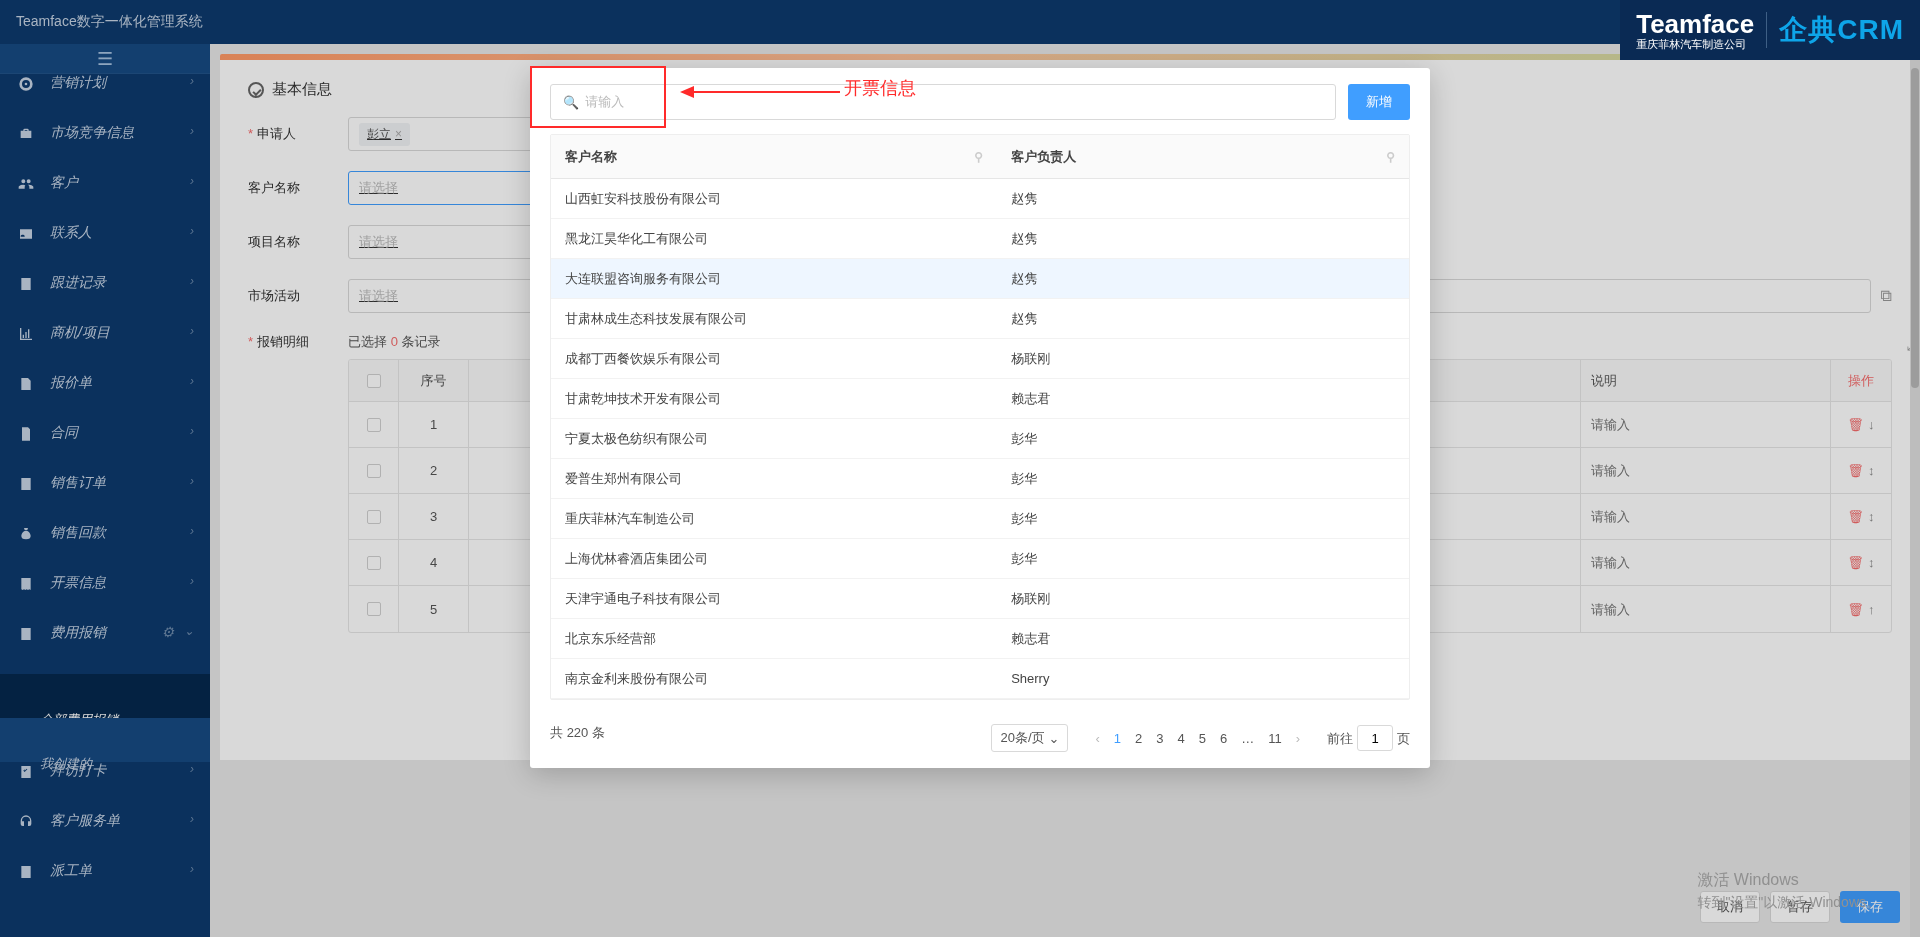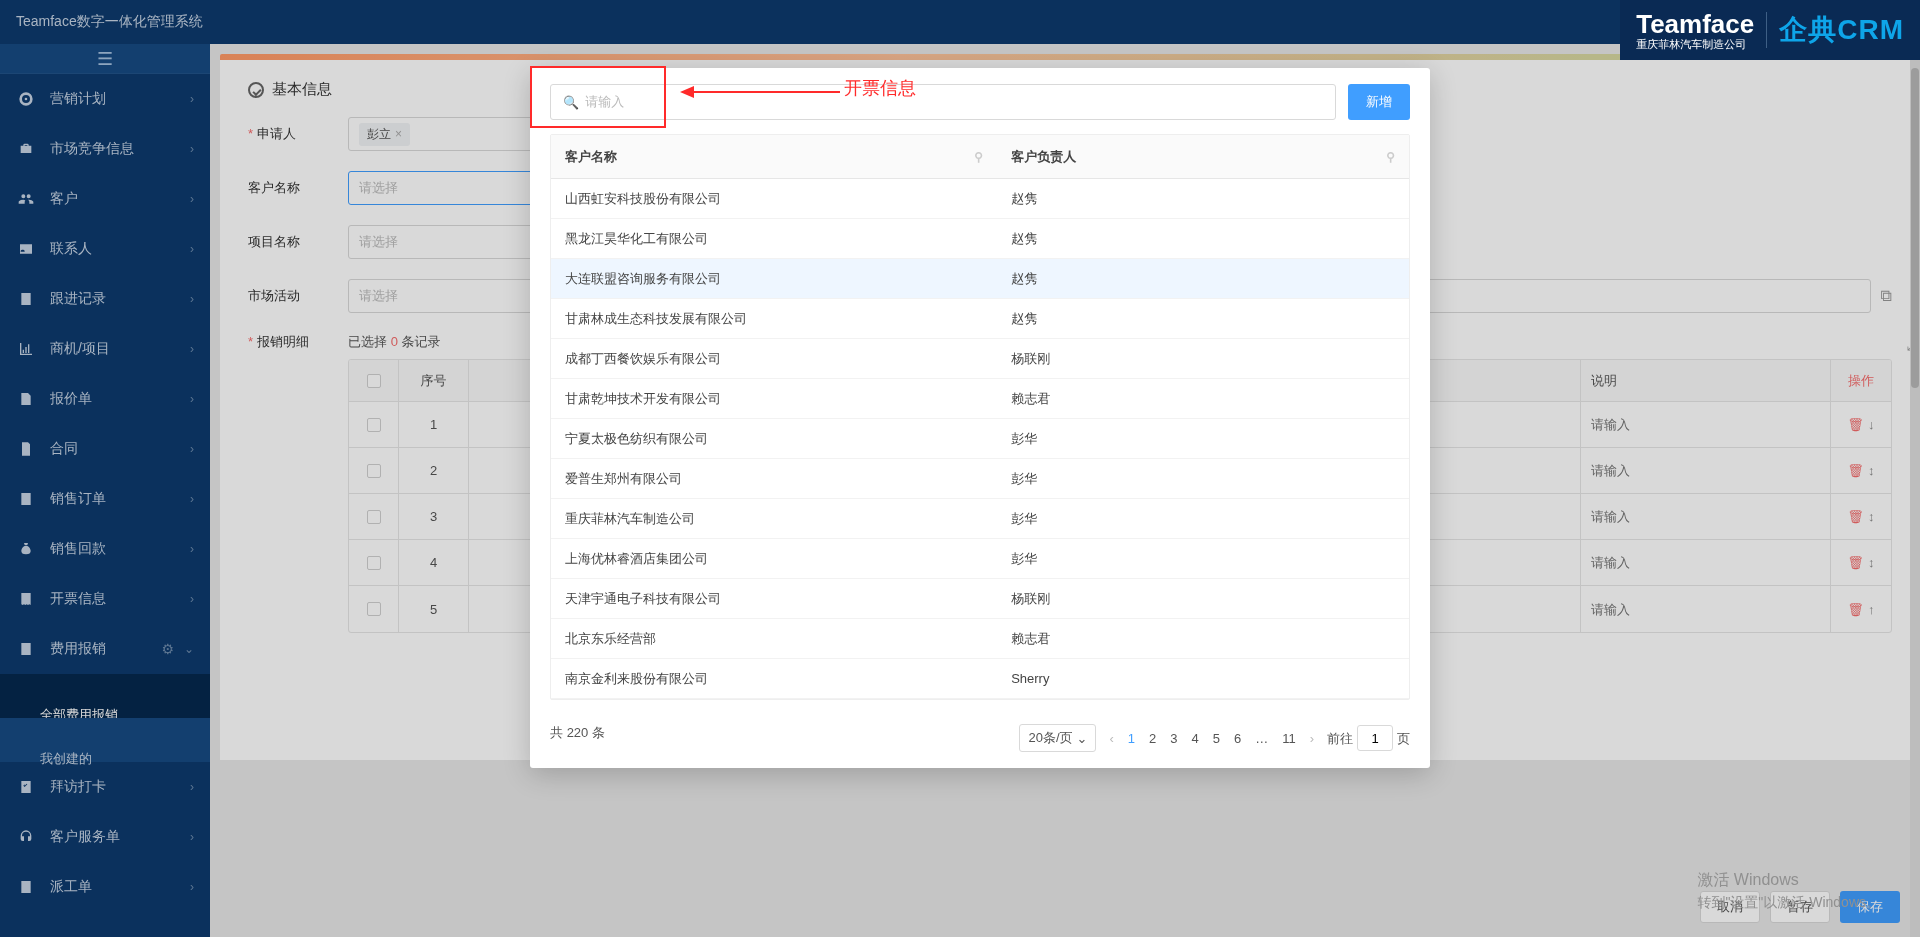--- a/index.html
+++ b/index.html
@@ -4,21 +4,21 @@
 <style>
 * { box-sizing: border-box; margin: 0; padding: 0; }
 body { font-family: "Microsoft YaHei", "PingFang SC", sans-serif; font-size: 13px; color: #333; background: #e8e8e8; overflow: hidden; height: 937px; width: 1920px; position: relative; }
 
 
 .app-top { position: absolute; top: 0; left: 0; right: 0; height: 44px; background: #0d3a6e; color: #c7d4e4; display: flex; align-items: center; padding-left: 16px; font-size: 14px; z-index: 5; }
 .collapse-bar { position: absolute; top: 44px; left: 0; width: 210px; height: 30px; background: #174a83; display: flex; align-items: center; justify-content: center; color: #a6c2e0; font-size: 18px; z-index: 5; border-bottom: 1px solid rgba(255,255,255,.05); }
 
 
 .sidebar { position: absolute; top: 74px; left: 0; bottom: 0; width: 210px; background: #0d3a6e; color: #c7d4e4; overflow-y: auto; z-index: 5; }
-.side-item { display: flex; align-items: center; height: 50px; padding: 0 16px; font-size: 14px; cursor: pointer; position: relative; }
+.side-item { display: flex; align-items: flex-start; height: 50px; padding: 0 16px; font-size: 14px; cursor: pointer; position: relative; font-style: italic; }
 .side-item.sub { padding-left: 40px; height: 44px; background: #174a83; font-size: 13px; }
 .side-item.sub.active { background: #05294e; color: #fff; }
 .side-item .label { flex: 1; margin-left: 14px; }
 .side-item.sub .label { margin-left: 0; margin-top: 37px; }
 .side-item .chev { font-size: 12px; color: #6d8aab; }
 .side-item .ico { width: 20px; height: 20px; display: inline-flex; align-items: center; justify-content: center; }
 .side-item .ico svg { fill: #c7d4e4; }
 .side-item .gear { margin-right: 10px; font-size: 14px; color: #6d8aab; }
 
 
@@ -28,21 +28,21 @@
 .content-area { flex: 1; background: #e8e8e8; padding: 10px 0 0 10px; overflow: auto; position: relative; }
 .decor-strip { position: absolute; top: 10px; left: 10px; right: 0; height: 6px; background: linear-gradient(90deg, #ff9966 0%, #ffc29a 40%, #c5e1a5 100%); z-index: 1; border-radius: 2px 2px 0 0; }
 .card { background: #fff; padding: 20px 28px; position: relative; z-index: 2; margin-top: 6px; min-height: 700px; }
 .section-title { display: flex; align-items: center; color: #333; font-size: 15px; margin-bottom: 18px; }
 .section-title .ic { width: 16px; height: 16px; border: 2px solid #666; border-radius: 50%; margin-right: 8px; position: relative; }
 .section-title .ic::after { content:''; position:absolute; left:3px; top:5px; width:6px; height:3px; border-left:2px solid #666; border-bottom:2px solid #666; transform: rotate(-45deg); }
 
 .form-row { display: flex; align-items: center; margin-bottom: 20px; }
 .form-row .flabel { width: 100px; font-size: 13px; color: #333; }
 .form-row .flabel .req { color: #f56c6c; margin-right: 4px; }
-.form-row .finput { height: 34px; border: 1px solid #d9d9d9; border-radius: 3px; padding: 0 10px; font-size: 13px; color: #333; background: #fff; min-width: 320px; display: flex; align-items: center; }
+.form-row .finput { height: 34px; border: 1px solid #d9d9d9; border-radius: 3px; padding: 0 10px; font-size: 13px; color: #333; background: #fff; min-width: 320px; display: flex; align-items: center; text-decoration: underline; }
 .form-row .finput.blue { border-color: #409eff; }
 .form-row .ph { color: #bbb; }
 .tag { background: #f0f2f5; border-radius: 3px; padding: 3px 8px; display: inline-flex; align-items: center; font-size: 12px; color: #555; }
 .tag .x { margin-left: 4px; color: #aaa; }
 
 .subsection { margin-top: 4px; }
 .sel-info { font-size: 13px; color: #555; margin-bottom: 6px; margin-left: 100px; transform: translateY(-30px); position: absolute; }
 .sel-info .n { color: #f56c6c; }
 
 .grid { border: 1px solid #e6e6e6; border-radius: 3px; overflow: hidden; }
@@ -93,21 +93,21 @@
 .mt-row { display: flex; border-bottom: 1px solid #f2f2f2; height: 40px; align-items: center; }
 .mt-row.head { background: #fafafa; font-weight: 600; height: 44px; border-bottom: 1px solid #e6e6e6; }
 .mt-row.sel { background: #eef6ff; }
 .mt-c { padding: 0 14px; font-size: 13px; color: #444; }
 .mt-c.name { width: 52%; display: flex; justify-content: space-between; align-items: center; }
 .mt-c.owner { width: 48%; display: flex; justify-content: space-between; align-items: center; }
 .filter-ico { color: #ccc; font-size: 12px; cursor: pointer; }
 .m-table-wrap { max-height: 520px; overflow-y: auto; }
 
 .m-footer { display: flex; align-items: flex-start; justify-content: space-between; padding: 12px 20px 16px; font-size: 13px; color: #555; }
-.pager { display: flex; align-items: center; gap: 10px; }
+.pager { display: flex; align-items: center; gap: 24px; }
 .page-size { height: 28px; border: 1px solid #d9d9d9; border-radius: 3px; padding: 0 8px; display: inline-flex; align-items: center; gap: 4px; }
 .page-nums { display: flex; align-items: center; gap: 8px; }
 .page-nums span { cursor: pointer; padding: 0 3px; color: #555; }
 .page-nums span.cur { color: #409eff; }
 .page-nums .arrow { color: #bbb; }
 .jump input { width: 36px; height: 26px; border: 1px solid #d9d9d9; border-radius: 3px; text-align: center; margin: 0 4px; font-size: 13px; }
 
 
 .anno-box { position: absolute; top: 66px; left: 530px; width: 136px; height: 62px; border: 2px solid #ff2a2a; z-index: 300; pointer-events: none; }
 .anno-label { position: absolute; top: 76px; left: 844px; color: #ff2a2a; font-size: 18px; z-index: 300; pointer-events: none; }

